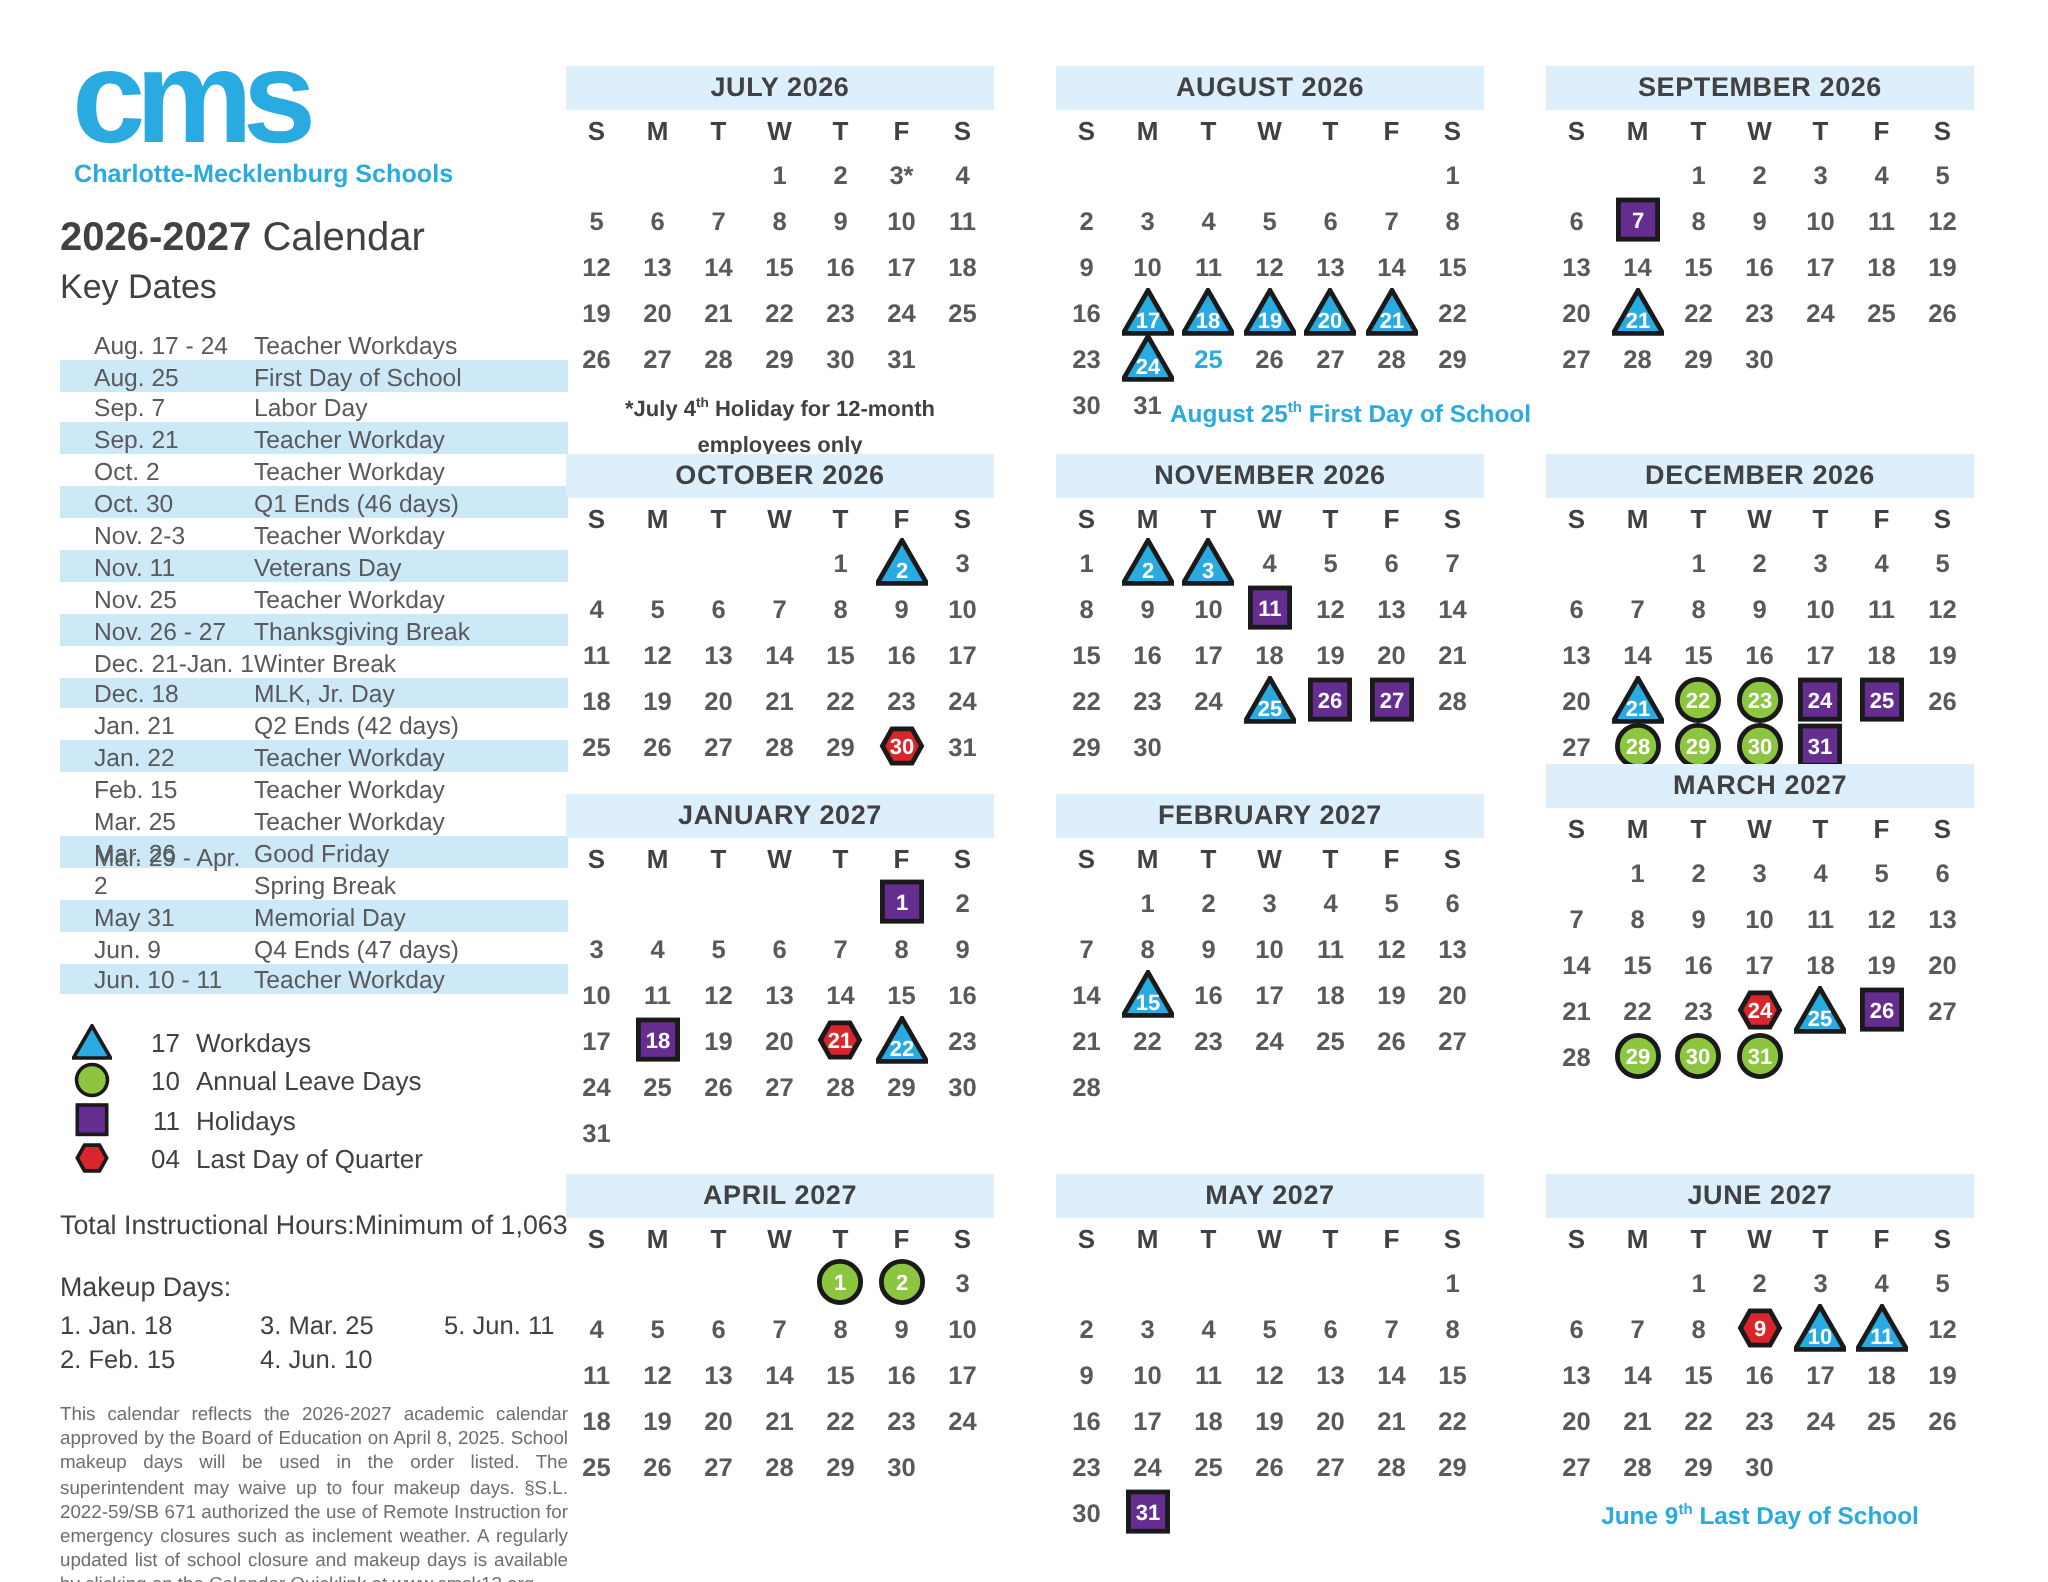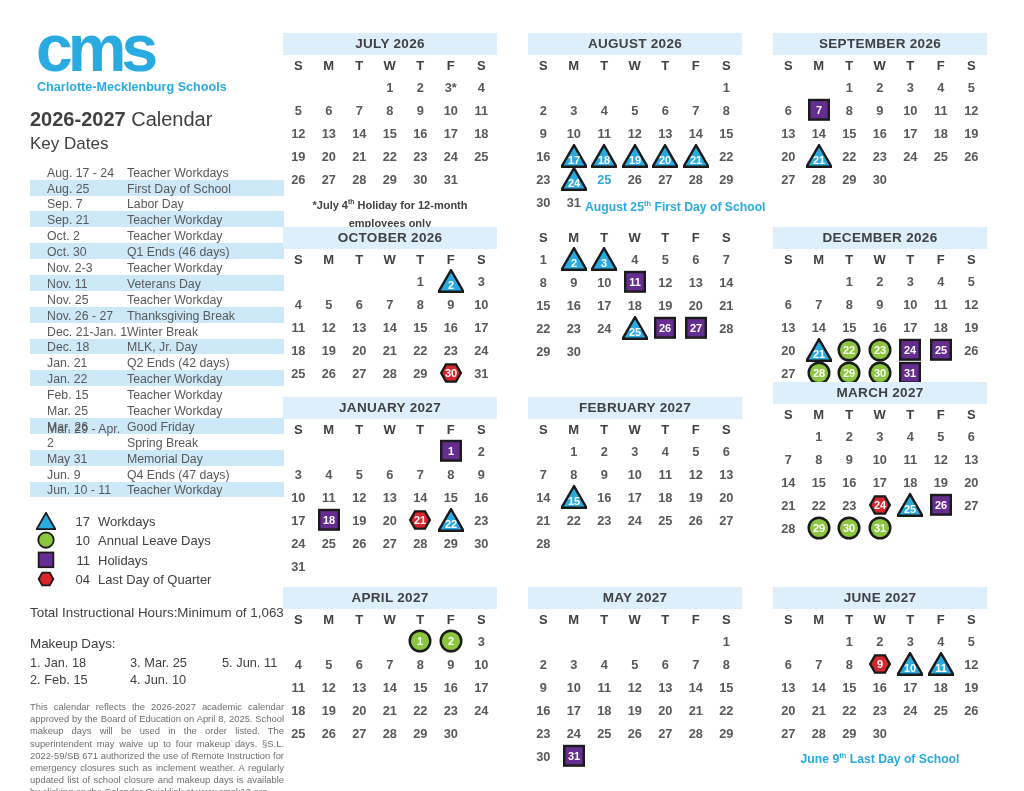--- a/index.html
+++ b/index.html
@@ -451,20 +451,21 @@
           <div>
             <svg class="mark-svg" width="26" height="24" viewBox="0 0 26 24">
               <polygon points="3.2,12 8,3.4 18,3.4 22.8,12 18,20.6 8,20.6" fill="#D9252C" stroke="#1A1A1A" stroke-width="2.4"></polygon>
               <text x="13" y="16.2" text-anchor="middle" font-size="11" font-weight="bold" fill="#fff">30</text>
             </svg>
           </div>
           <div>31</div>
         </div>
       </div>
       <div class="month" style="left: 528px; top: 227px;">
+        <div class="m-header">NOVEMBER 2026</div>
         <div class="wd-grid">
           <div>S</div>
           <div>M</div>
           <div>T</div>
           <div>W</div>
           <div>T</div>
           <div>F</div>
           <div>S</div>
         </div>
         <div class="mgrid">

